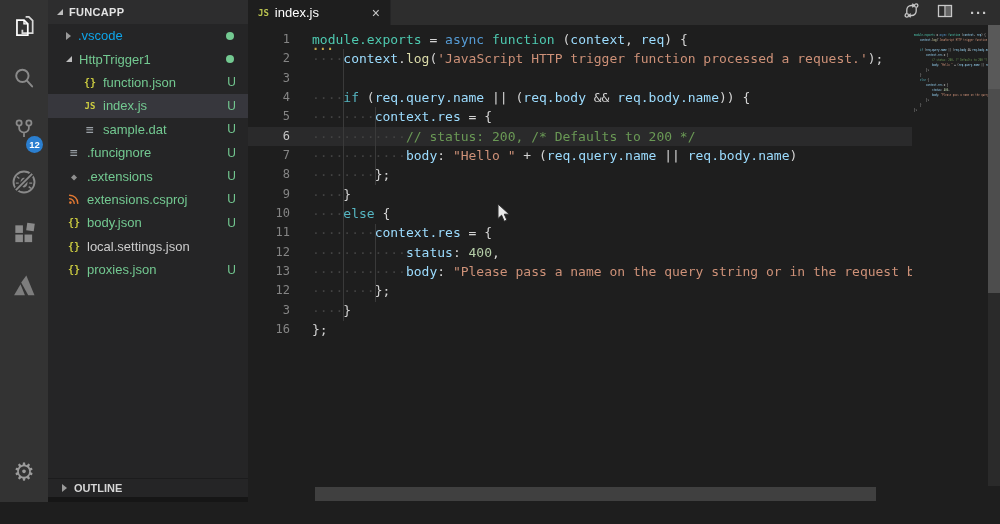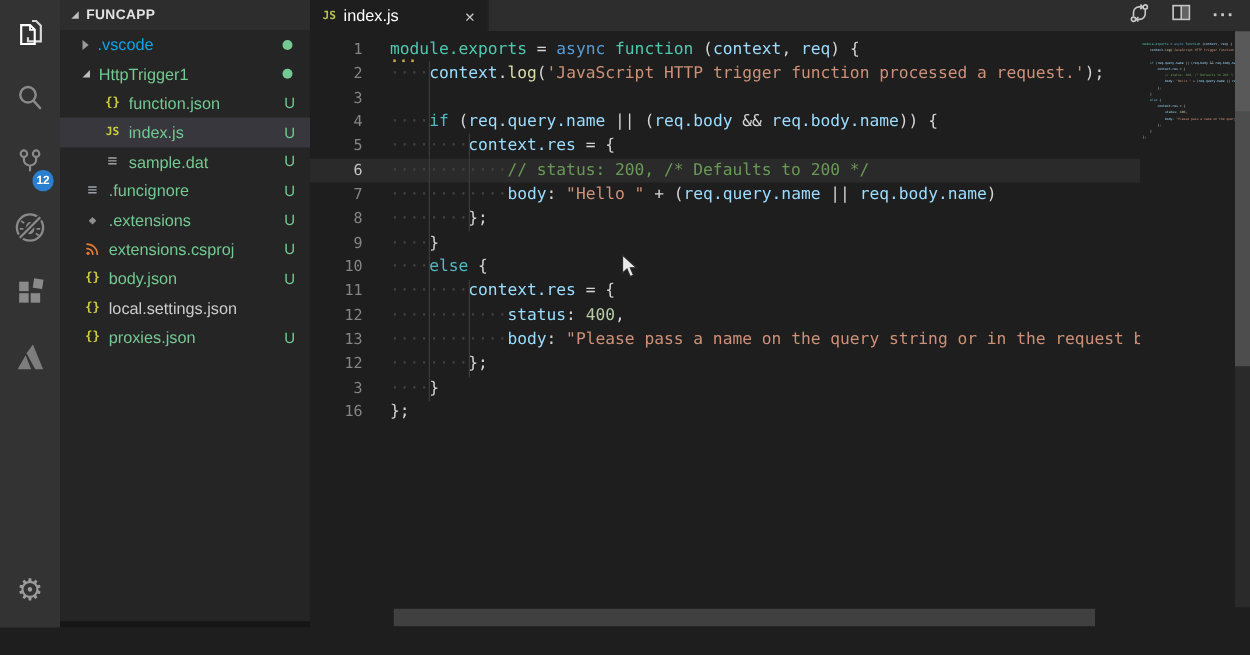--- a/index.html
+++ b/index.html
@@ -200,20 +200,24 @@
             <span class="fr-name" style="color: rgb(204, 204, 204);">local.settings.json</span>
           </div>
           <div class="file-row">
             <span class="fr-ind1"></span>
             <span class="fr-icon" style="color: rgb(203, 203, 65); font-size: 10px; font-weight: 700;">{}</span>
             <span class="fr-name" style="color: rgb(115, 201, 145);">proxies.json</span>
             <span class="fr-badge">U</span>
           </div>
         </div>
       <div class="sb-fill"></div>
+      <div class="outline-row">
+        <span class="tw col" style="margin-left:14px;"></span>
+        <span>OUTLINE</span>
+      </div>
       <div class="sb-strip"></div>
     </div>
 
     <div class="editor-group">
       <div class="tabbar">
         <div class="tab">
           <span class="tab-js">JS</span>
           <span class="tab-label">index.js</span>
           <span class="tab-close">×</span>
         </div>

